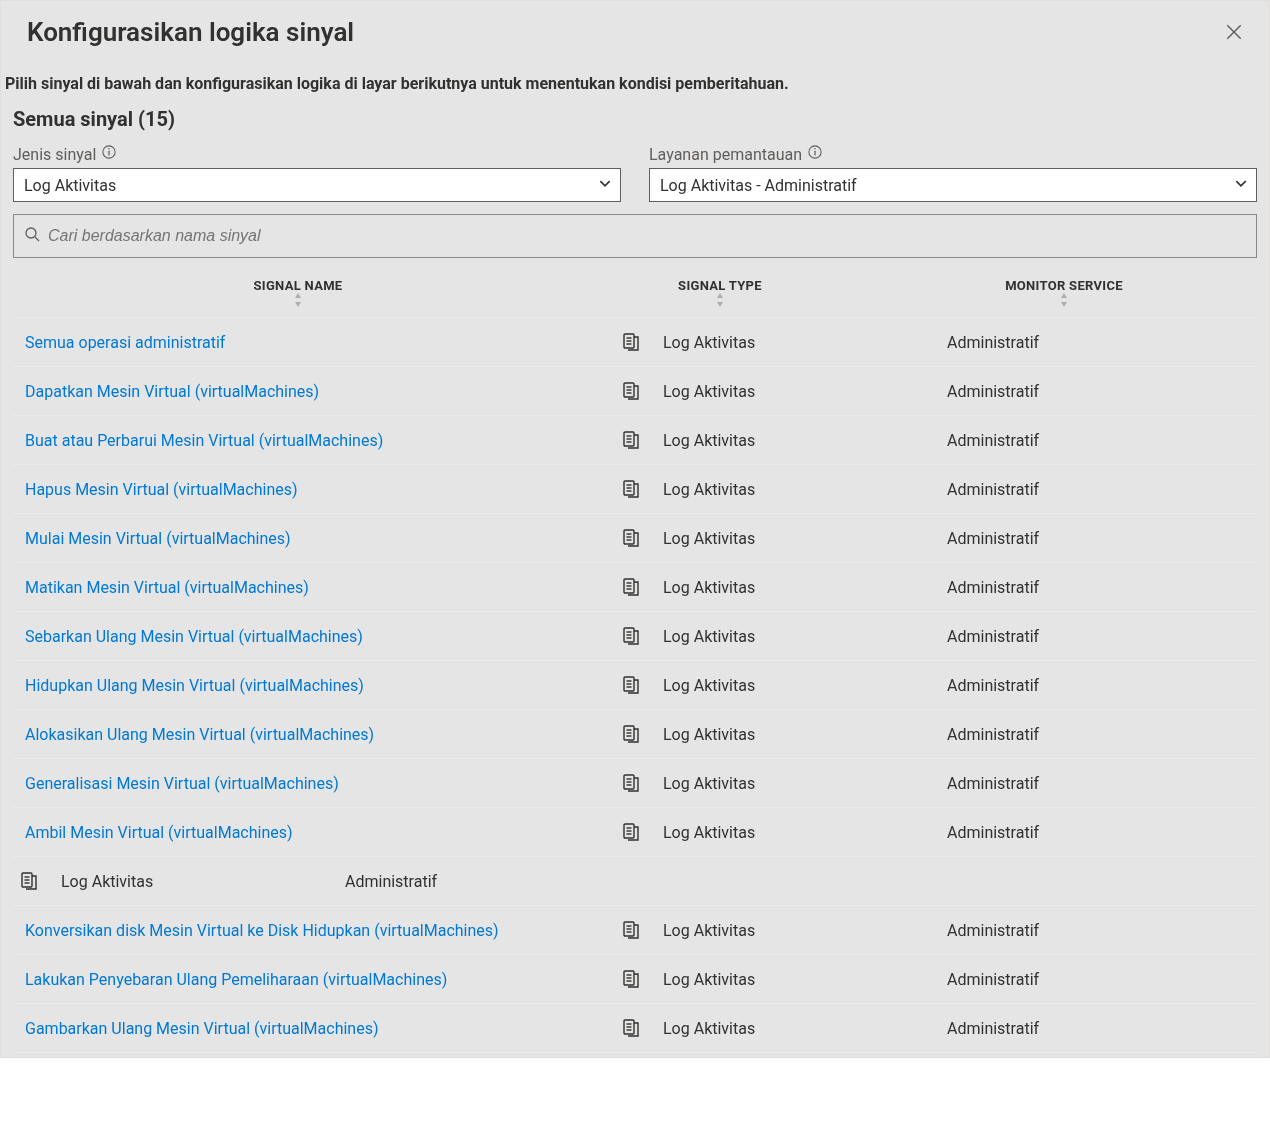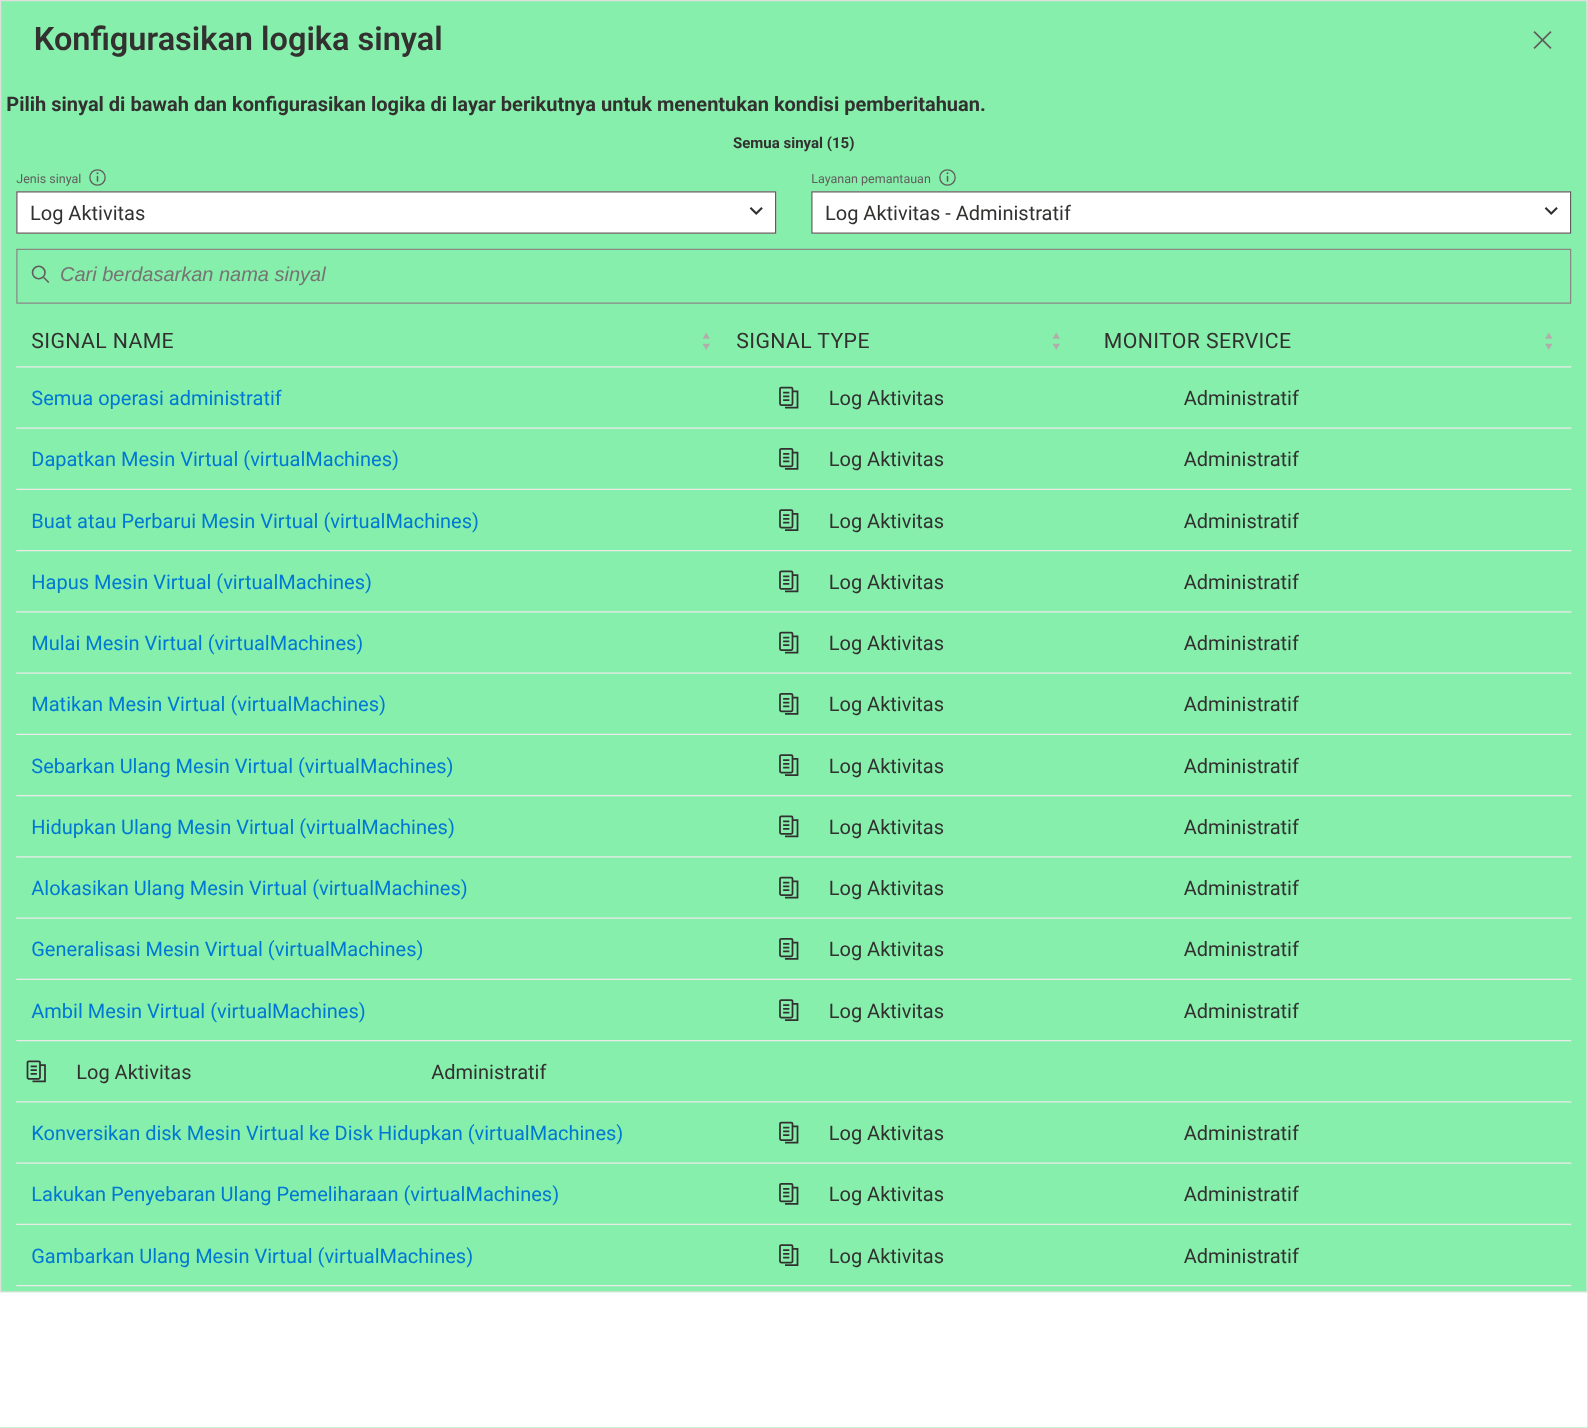--- a/index.html
+++ b/index.html
@@ -6,21 +6,21 @@
   body {
     font-family: "Segoe UI", -apple-system, BlinkMacSystemFont, Roboto, "Helvetica Neue", sans-serif;
     background: #ffffff;
     color: #323130;
     width: 1270px;
     padding: 0;
   }
   .panel {
     border: 1px solid #e1dfdd;
     position: relative;
-    background: #86efac;
+    background: #e5e5e5;
   }
   .header {
     display: flex;
     align-items: flex-start;
     justify-content: space-between;
     padding: 16px 22px 8px 26px;
   }
   .title {
     font-size: 26px;
     font-weight: 600;
@@ -35,40 +35,39 @@
     margin-top: 2px;
   }
   .close-btn svg { width: 18px; height: 18px; }
   .description {
     font-size: 16px;
     color: #323130;
     padding: 18px 26px 8px 4px;
     font-weight: bold;
   }
   .all-signals {
-    font-size: 12px;
+    font-size: 20px;
     font-weight: 700;
     color: #323130;
     padding: 6px 12px 14px 12px;
-    text-align: center;
   }
   .filters {
     display: flex;
     gap: 28px;
     padding: 0 12px 12px 12px;
   }
   .filter-col {
     flex: 1;
     min-width: 0;
   }
   .filter-label {
-    font-size: 10px;
+    font-size: 16px;
     color: #605e5c;
     display: flex;
-    align-items: flex-end;
+    align-items: flex-start;
     gap: 6px;
     margin-bottom: 4px;
   }
   .info-icon {
     display: inline-flex;
     align-items: center;
     justify-content: center;
     width: 14px;
     height: 14px;
     color: #605e5c;
@@ -123,30 +122,31 @@
   .table {
     margin: 8px 12px 4px 12px;
   }
   .thead {
     display: flex;
     align-items: center;
     border-bottom: 1px solid #edebe9;
     padding: 12px 0 10px 0;
   }
   .th {
-    font-size: 17px;
-    font-weight: 400;
+    font-size: 13px;
+    font-weight: 700;
     letter-spacing: 0.3px;
     color: #323130;
     text-transform: uppercase;
     display: flex;
     align-items: center;
     justify-content: space-between;
     padding: 0 12px;
     cursor: pointer;
+    flex-direction: column;
   }
   .th .sort {
     color: #b0aeab;
     display: inline-flex;
   }
   .th .sort svg { width: 12px; height: 14px; }
   .col-name { flex: 0 0 570px; }
   .col-type { flex: 0 0 280px; padding-left: 6px; }
   .col-service { flex: 1; padding-left: 20px; }
   .trow {

